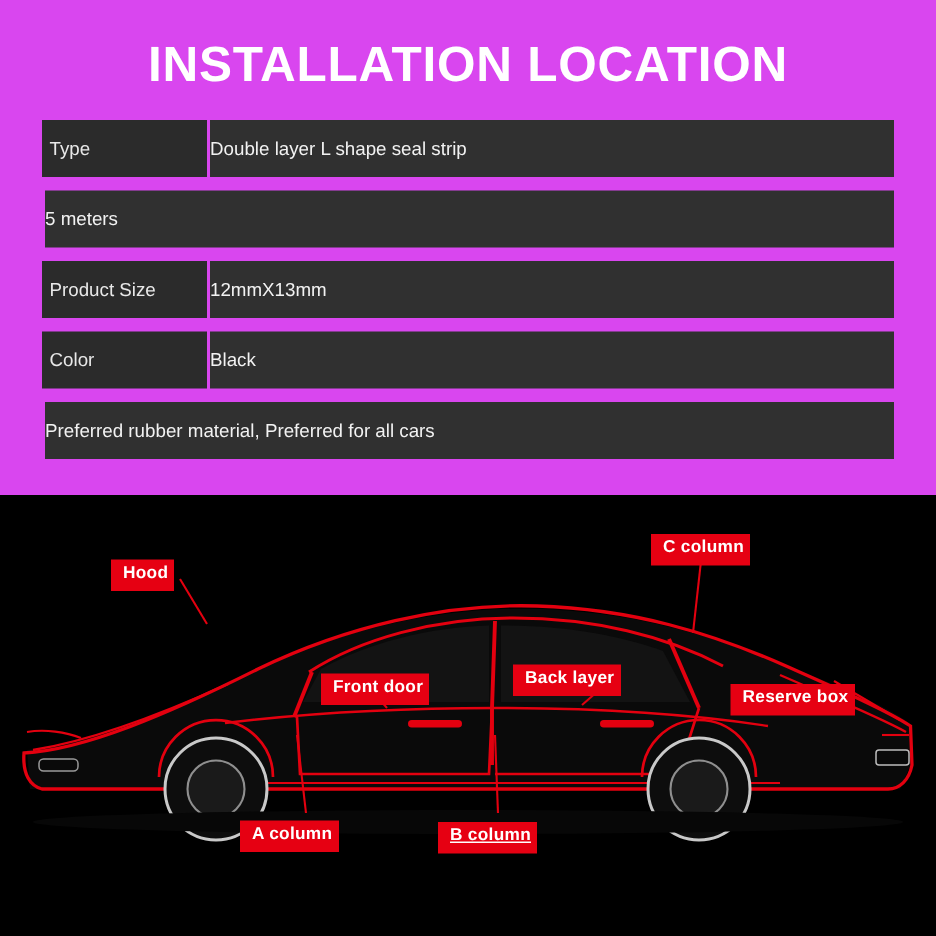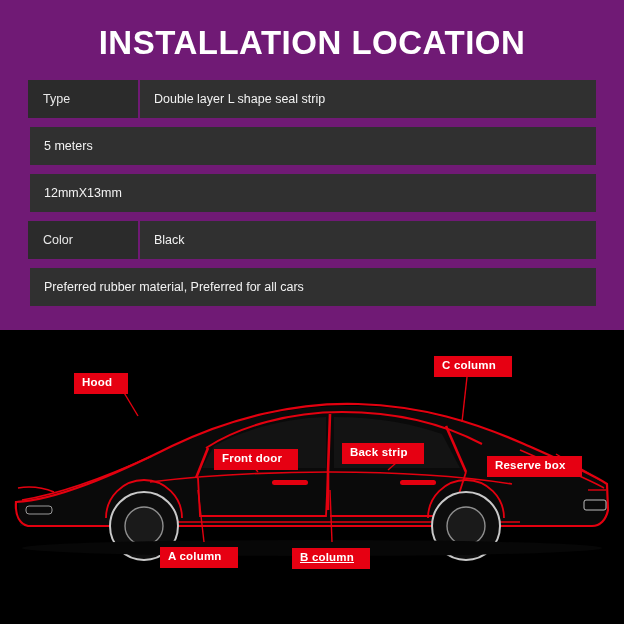--- a/index.html
+++ b/index.html
@@ -6,21 +6,21 @@
   html, body {
     margin: 0; padding: 0;
     background: #000;
     width: 624px; height: 624px;
     overflow: hidden;
     font-family: "Liberation Sans", sans-serif;
   }
   #page {
     position: relative;
     width: 624px; height: 624px;
-    background: #701a75;
+    background: #d946ef;
   }
 
   
   .title {
     text-align: center;
     color: #ffffff;
     font-size: 33px;
     font-weight: bold;
     letter-spacing: 0.5px;
     padding-top: 24px;
@@ -40,30 +40,29 @@
     height: 38px;
     align-items: stretch;
   }
   .spec-label {
     width: 110px;
     background: #2b2b2b;
     color: #e8e8e8;
     font-size: 12.5px;
     display: flex;
     align-items: center;
-    padding-left: 15px;
+    padding-left: 5px;
   }
   .spec-value {
     flex: 1;
     background: #303030;
     color: #f2f2f2;
     font-size: 12.5px;
     display: flex;
     align-items: center;
-    padding-left: 14px;
     margin-left: 2px;
   }
 
   
   .car-area {
     position: absolute;
     left: 0;
     top: 330px;
     width: 624px;
     height: 294px;
@@ -75,21 +74,21 @@
     width: 624px; height: 294px;
   }
 
   
   .tag {
     position: absolute;
     background: #e60012;
     color: #ffffff;
     font-size: 11.5px;
     font-weight: bold;
-    padding: 4px 16px 5px 8px;
+    padding: 4px 4px 5px 8px;
     white-space: nowrap;
     line-height: 1;
     letter-spacing: 0.2px;
   }
 </style>
 </head>
 <body>
 
 <div id="page">
 
@@ -100,20 +99,21 @@
     <div class="spec-row">
       <div class="spec-label">Type</div>
       <div class="spec-value">Double layer L shape seal strip</div>
     </div>
 
     <div class="spec-row">
       <div class="spec-value">5 meters</div>
     </div>
 
     <div class="spec-row">
+      <div class="spec-label">Product Size</div>
       <div class="spec-value">12mmX13mm</div>
     </div>
 
     <div class="spec-row">
       <div class="spec-label">Color</div>
       <div class="spec-value">Black</div>
     </div>
 
     <div class="spec-row">
       <div class="spec-value">Preferred rubber material, Preferred for all cars</div>
@@ -176,19 +176,19 @@
       <path d="M258,142 L244,126" stroke="#e3000f" stroke-width="1.4" fill="none"></path>
       <path d="M388,140 L404,126" stroke="#e3000f" stroke-width="1.4" fill="none"></path>
       <path d="M204,212 L198,160" stroke="#e3000f" stroke-width="1.4" fill="none"></path>
       <path d="M332,212 L330,160" stroke="#e3000f" stroke-width="1.4" fill="none"></path>
     </svg>
 
     <div class="tag" style="left:74px; top:43px;text-align:center;">Hood</div>
     <div class="tag" style="left:434px; top:26px;">C column</div>
     <div class="tag" style="left:487px; top:98px;margin-top:28px;">Reserve box</div>
     <div class="tag" style="left:214px; top:119px;">Front door</div>
-    <div class="tag" style="left:342px; top:113px;">Back strip</div>
+    <div class="tag" style="left:342px; top:113px;">Back layer</div>
     <div class="tag" style="left:160px; top:217px;">A column</div>
     <div class="tag" style="left:292px; top:218px;text-decoration:underline;">B column</div>
 
   </div>
 
 </div>
 
 </body></html>

